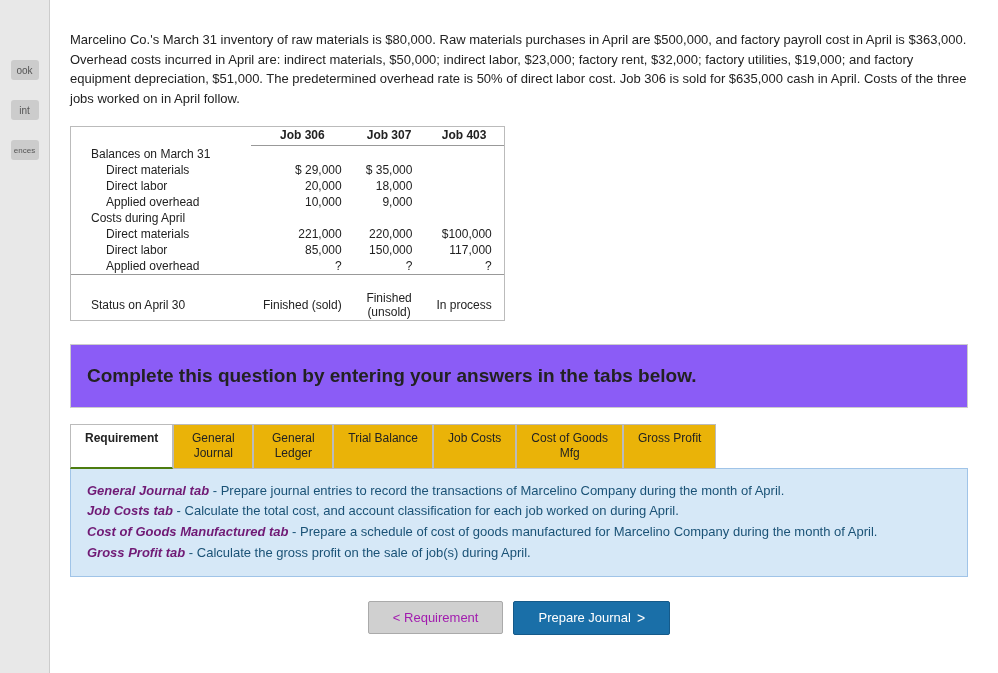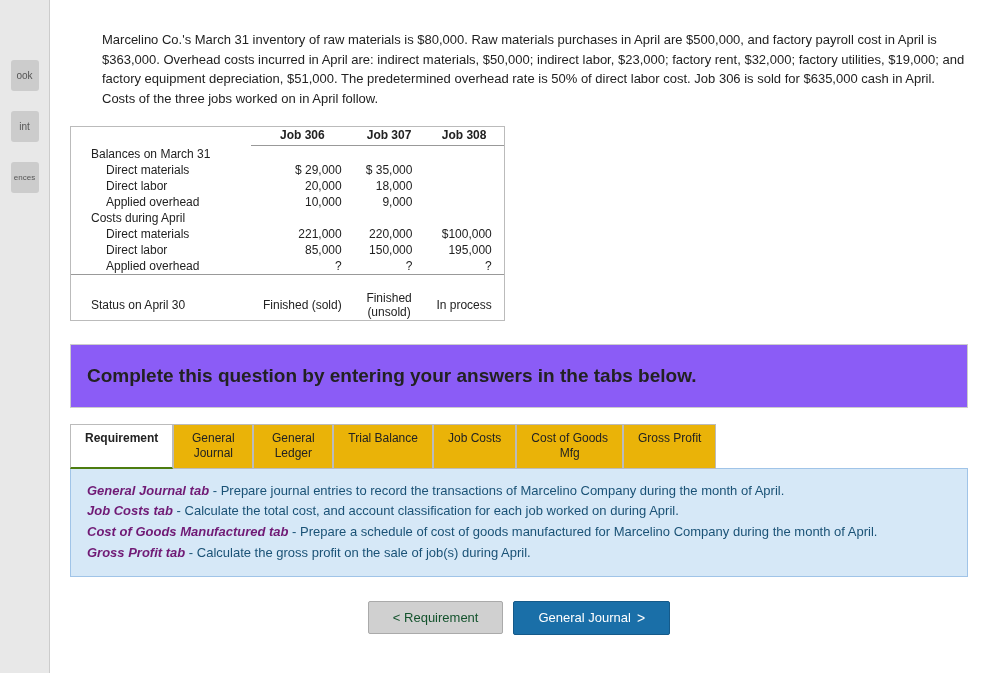--- a/index.html
+++ b/index.html
@@ -27,38 +27,37 @@
       background: #e8e8e8;
       border-right: 1px solid #ccc;
       display: flex;
       flex-direction: column;
       align-items: center;
       padding-top: 60px;
       gap: 20px;
     }
     .sidebar-icon {
       width: 28px;
-      height: 31px;
+      height: 20px;
       background: #ccc;
       border-radius: 3px;
       display: flex;
       align-items: center;
       justify-content: center;
       font-size: 10px;
       color: #555;
     }
     .content-area {
       padding-top: 10px;
     }
     .intro-text {
       font-size: 13px;
       line-height: 1.5;
       color: #222;
       margin-bottom: 18px;
-      margin-left: 32px;
     }
     
     .data-table-wrapper {
       border: 1px solid #bbb;
       display: inline-block;
       margin-bottom: 20px;
       background: #fff;
     }
     .data-table {
       border-collapse: collapse;
@@ -143,21 +142,21 @@
       gap: 10px;
       margin-top: 24px;
       align-items: center;
     }
     .btn-requirement {
       background: #d0d0d0;
       border: 1px solid #aaa;
       padding: 8px 24px;
       font-size: 13px;
       cursor: pointer;
-      color: #14532d;
+      color: #a21caf;
       border-radius: 2px;
     }
     .btn-general-journal {
       background: #1a6fa8;
       border: 1px solid #155a8a;
       padding: 8px 24px;
       font-size: 13px;
       cursor: pointer;
       color: #fff;
       border-radius: 2px;
@@ -190,21 +189,21 @@
     <p class="intro-text">Marcelino Co.'s March 31 inventory of raw materials is $80,000. Raw materials purchases in April are $500,000, and factory payroll cost in April is $363,000. Overhead costs incurred in April are: indirect materials, $50,000; indirect labor, $23,000; factory rent, $32,000; factory utilities, $19,000; and factory equipment depreciation, $51,000. The predetermined overhead rate is 50% of direct labor cost. Job 306 is sold for $635,000 cash in April. Costs of the three jobs worked on in April follow.</p>
 
     
     <div class="data-table-wrapper">
       <table class="data-table">
         <thead>
           <tr>
             <td style="width:180px"></td>
             <td class="col-header">Job 306</td>
             <td class="col-header">Job 307</td>
-            <td class="col-header">Job 308</td>
+            <td class="col-header">Job 403</td>
           </tr>
         </thead>
         <tbody>
           <tr>
             <td class="indent1 section-header">Balances on March 31</td>
             <td></td>
               <td></td>
               <td></td>
           </tr>
           <tr>
@@ -234,21 +233,21 @@
           <tr>
             <td class="indent2">Direct materials</td>
             <td class="val">221,000</td>
             <td class="val">220,000</td>
             <td class="val">$100,000</td>
           </tr>
           <tr>
             <td class="indent2">Direct labor</td>
             <td class="val">85,000</td>
             <td class="val">150,000</td>
-            <td class="val">195,000</td>
+            <td class="val">117,000</td>
           </tr>
           <tr>
             <td class="indent2">Applied overhead</td>
             <td class="val">?</td>
             <td class="val">?</td>
             <td class="val">?</td>
           </tr>
           <tr class="bottom-row">
             <td class="indent1">Status on April 30</td>
             <td class="val">Finished (sold)</td>
@@ -296,18 +295,18 @@
       <span class="tab-link">Cost of Goods Manufactured tab</span><span> - Prepare a schedule of cost of goods manufactured for Marcelino Company during the month of April.</span><br>
       <span class="tab-link">Gross Profit tab</span><span> - Calculate the gross profit on the sale of job(s) during April.</span>
     </div>
 
     
     <div class="bottom-nav">
       <button class="btn-requirement">
         <span>&lt; Requirement</span>
       </button>
       <button class="btn-general-journal">
-        <span>General Journal</span>
+        <span>Prepare Journal</span>
         <span class="chevron">&gt;</span>
       </button>
     </div>
   </div>
 </div>
 
 </body></html>

